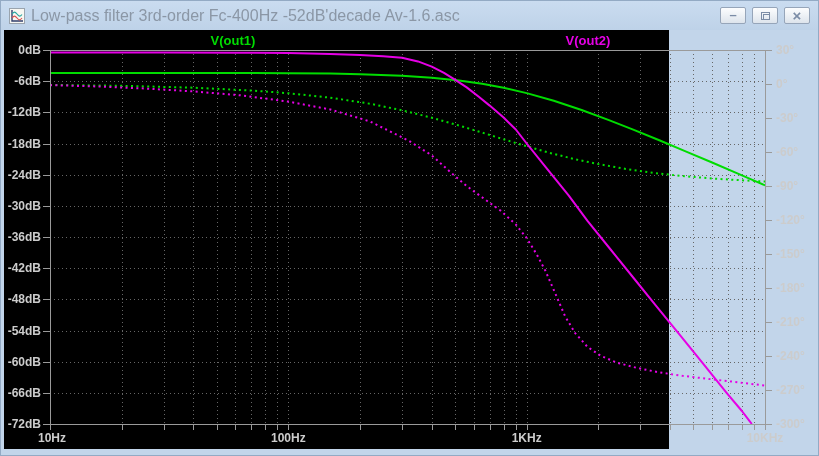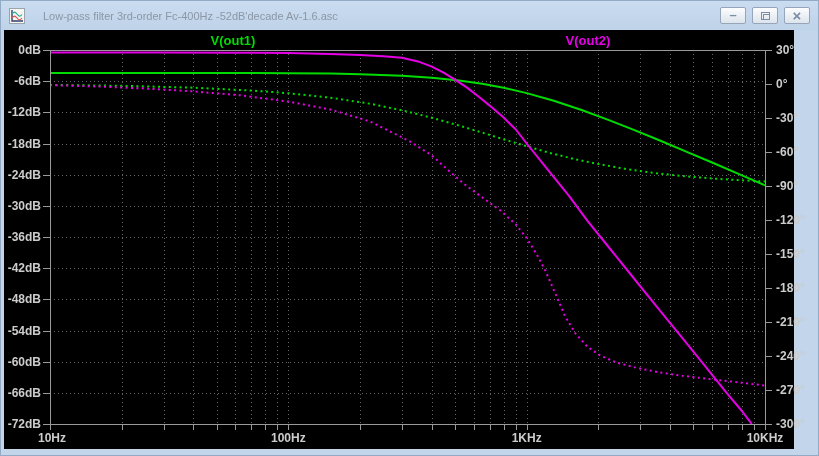--- a/index.html
+++ b/index.html
@@ -7,36 +7,36 @@
     position:relative;width:819px;height:456px;box-sizing:border-box;
     background:#c2d5ea;border:1px solid #93aac4;overflow:hidden;
   }
   .titlebar{
     position:absolute;left:0;top:0;width:100%;height:29px;
     background:linear-gradient(#cadcf0,#bed2e8);
     display:flex;align-items:center;
   }
   .app-icon{width:16px;height:16px;margin-left:8px;flex:0 0 auto;}
   .title-text{
-    margin-left:18px;font-size:11px;color:#8b97a6;white-space:nowrap;overflow:hidden;
+    margin-left:6px;font-size:16px;color:#8b97a6;white-space:nowrap;overflow:hidden;
     flex:1 1 auto;
   }
   .win-buttons{display:flex;gap:6px;margin-right:8px;flex:0 0 auto;}
   .win-btn{
     width:26px;height:17px;box-sizing:border-box;border:1px solid #96a5b9;border-radius:2px;
     background:linear-gradient(#fcfdfe,#dde4ec);
     display:flex;align-items:center;justify-content:center;
     color:#7b8ca6;cursor:default;
   }
   .win-btn .glyph-min{font-size:13px;font-weight:bold;line-height:10px;transform:translateY(-1px);}
   .win-btn .glyph-close{font-size:15px;font-weight:bold;line-height:15px;}
   .max-shape{position:relative;width:9px;height:8px;border:1px solid #7b8ca6;box-sizing:border-box;}
   .max-shape:after{content:"";position:absolute;left:1px;top:1px;width:5px;height:4px;border:1px solid #7b8ca6;}
   .plot-region{
-    position:absolute;left:3px;top:29px;width:790px;height:419px;background:#000;
+    position:absolute;left:3px;top:29px;width:665px;height:419px;background:#000;
   }
   svg text{font-family:"Liberation Sans","DejaVu Sans",sans-serif;}
 </style>
 </head>
 <body>
 
 <div class="window">
 
   <div class="titlebar">
     <svg class="app-icon" viewBox="0 0 16 16">

